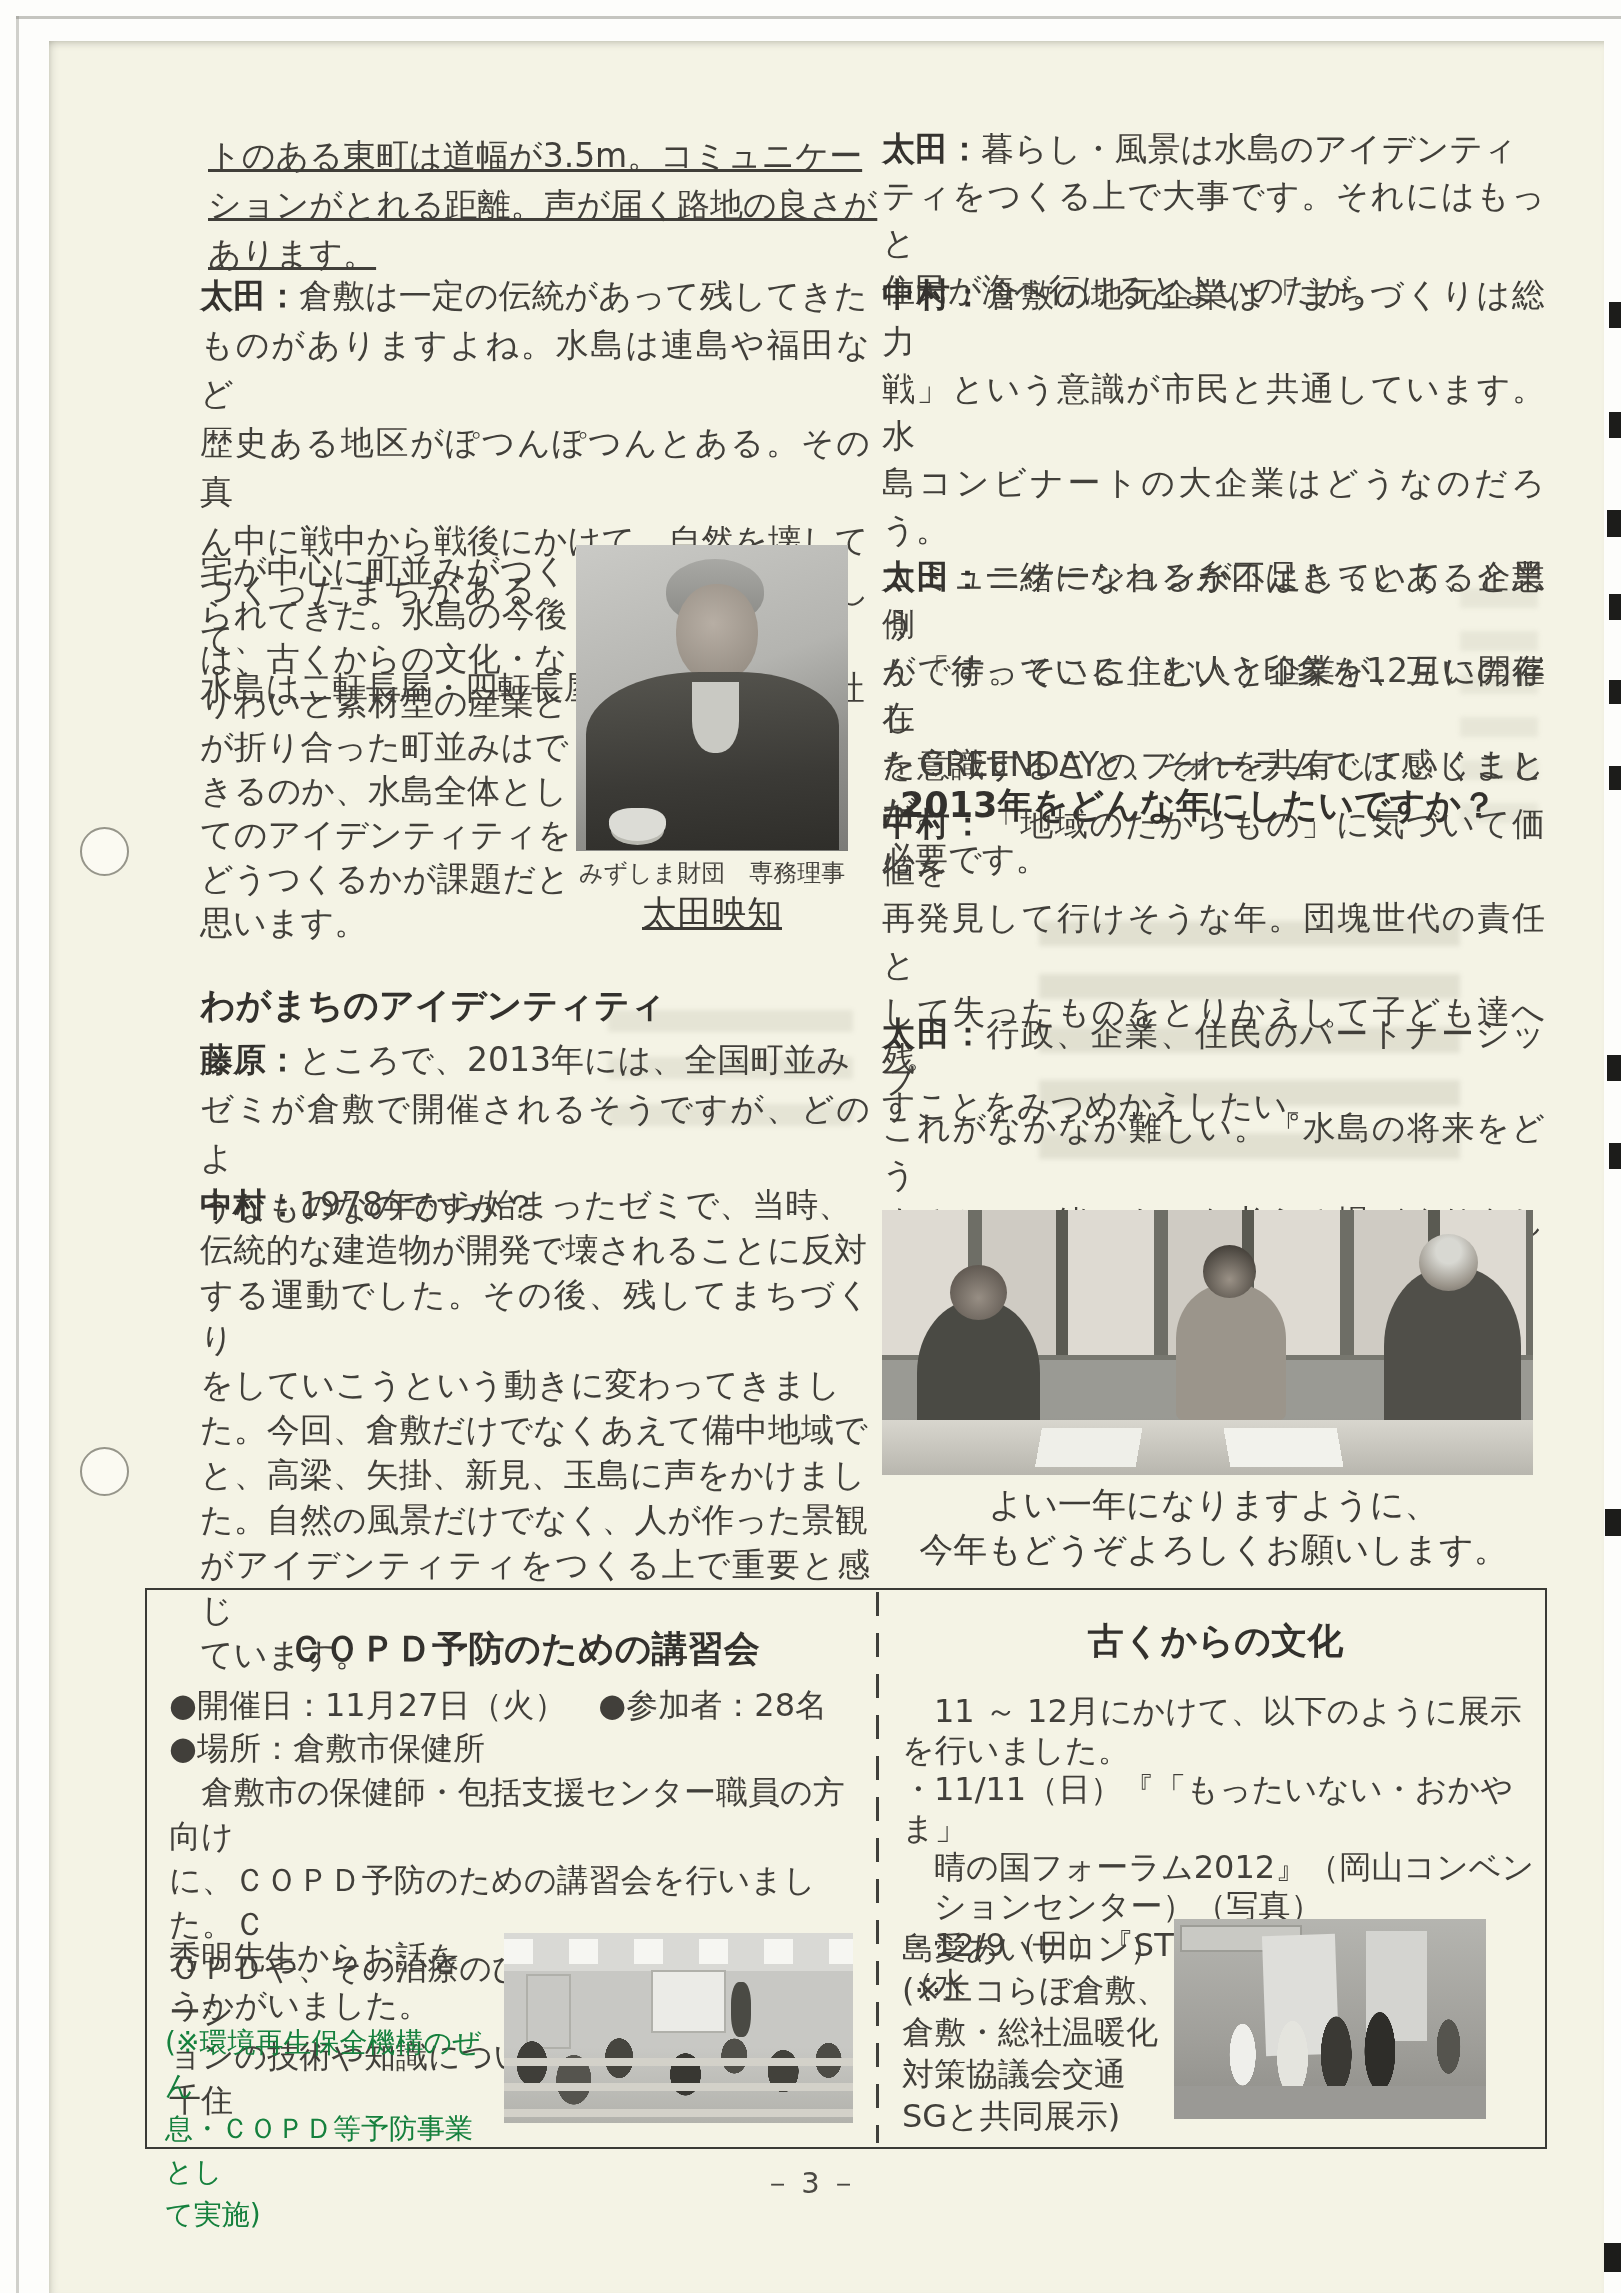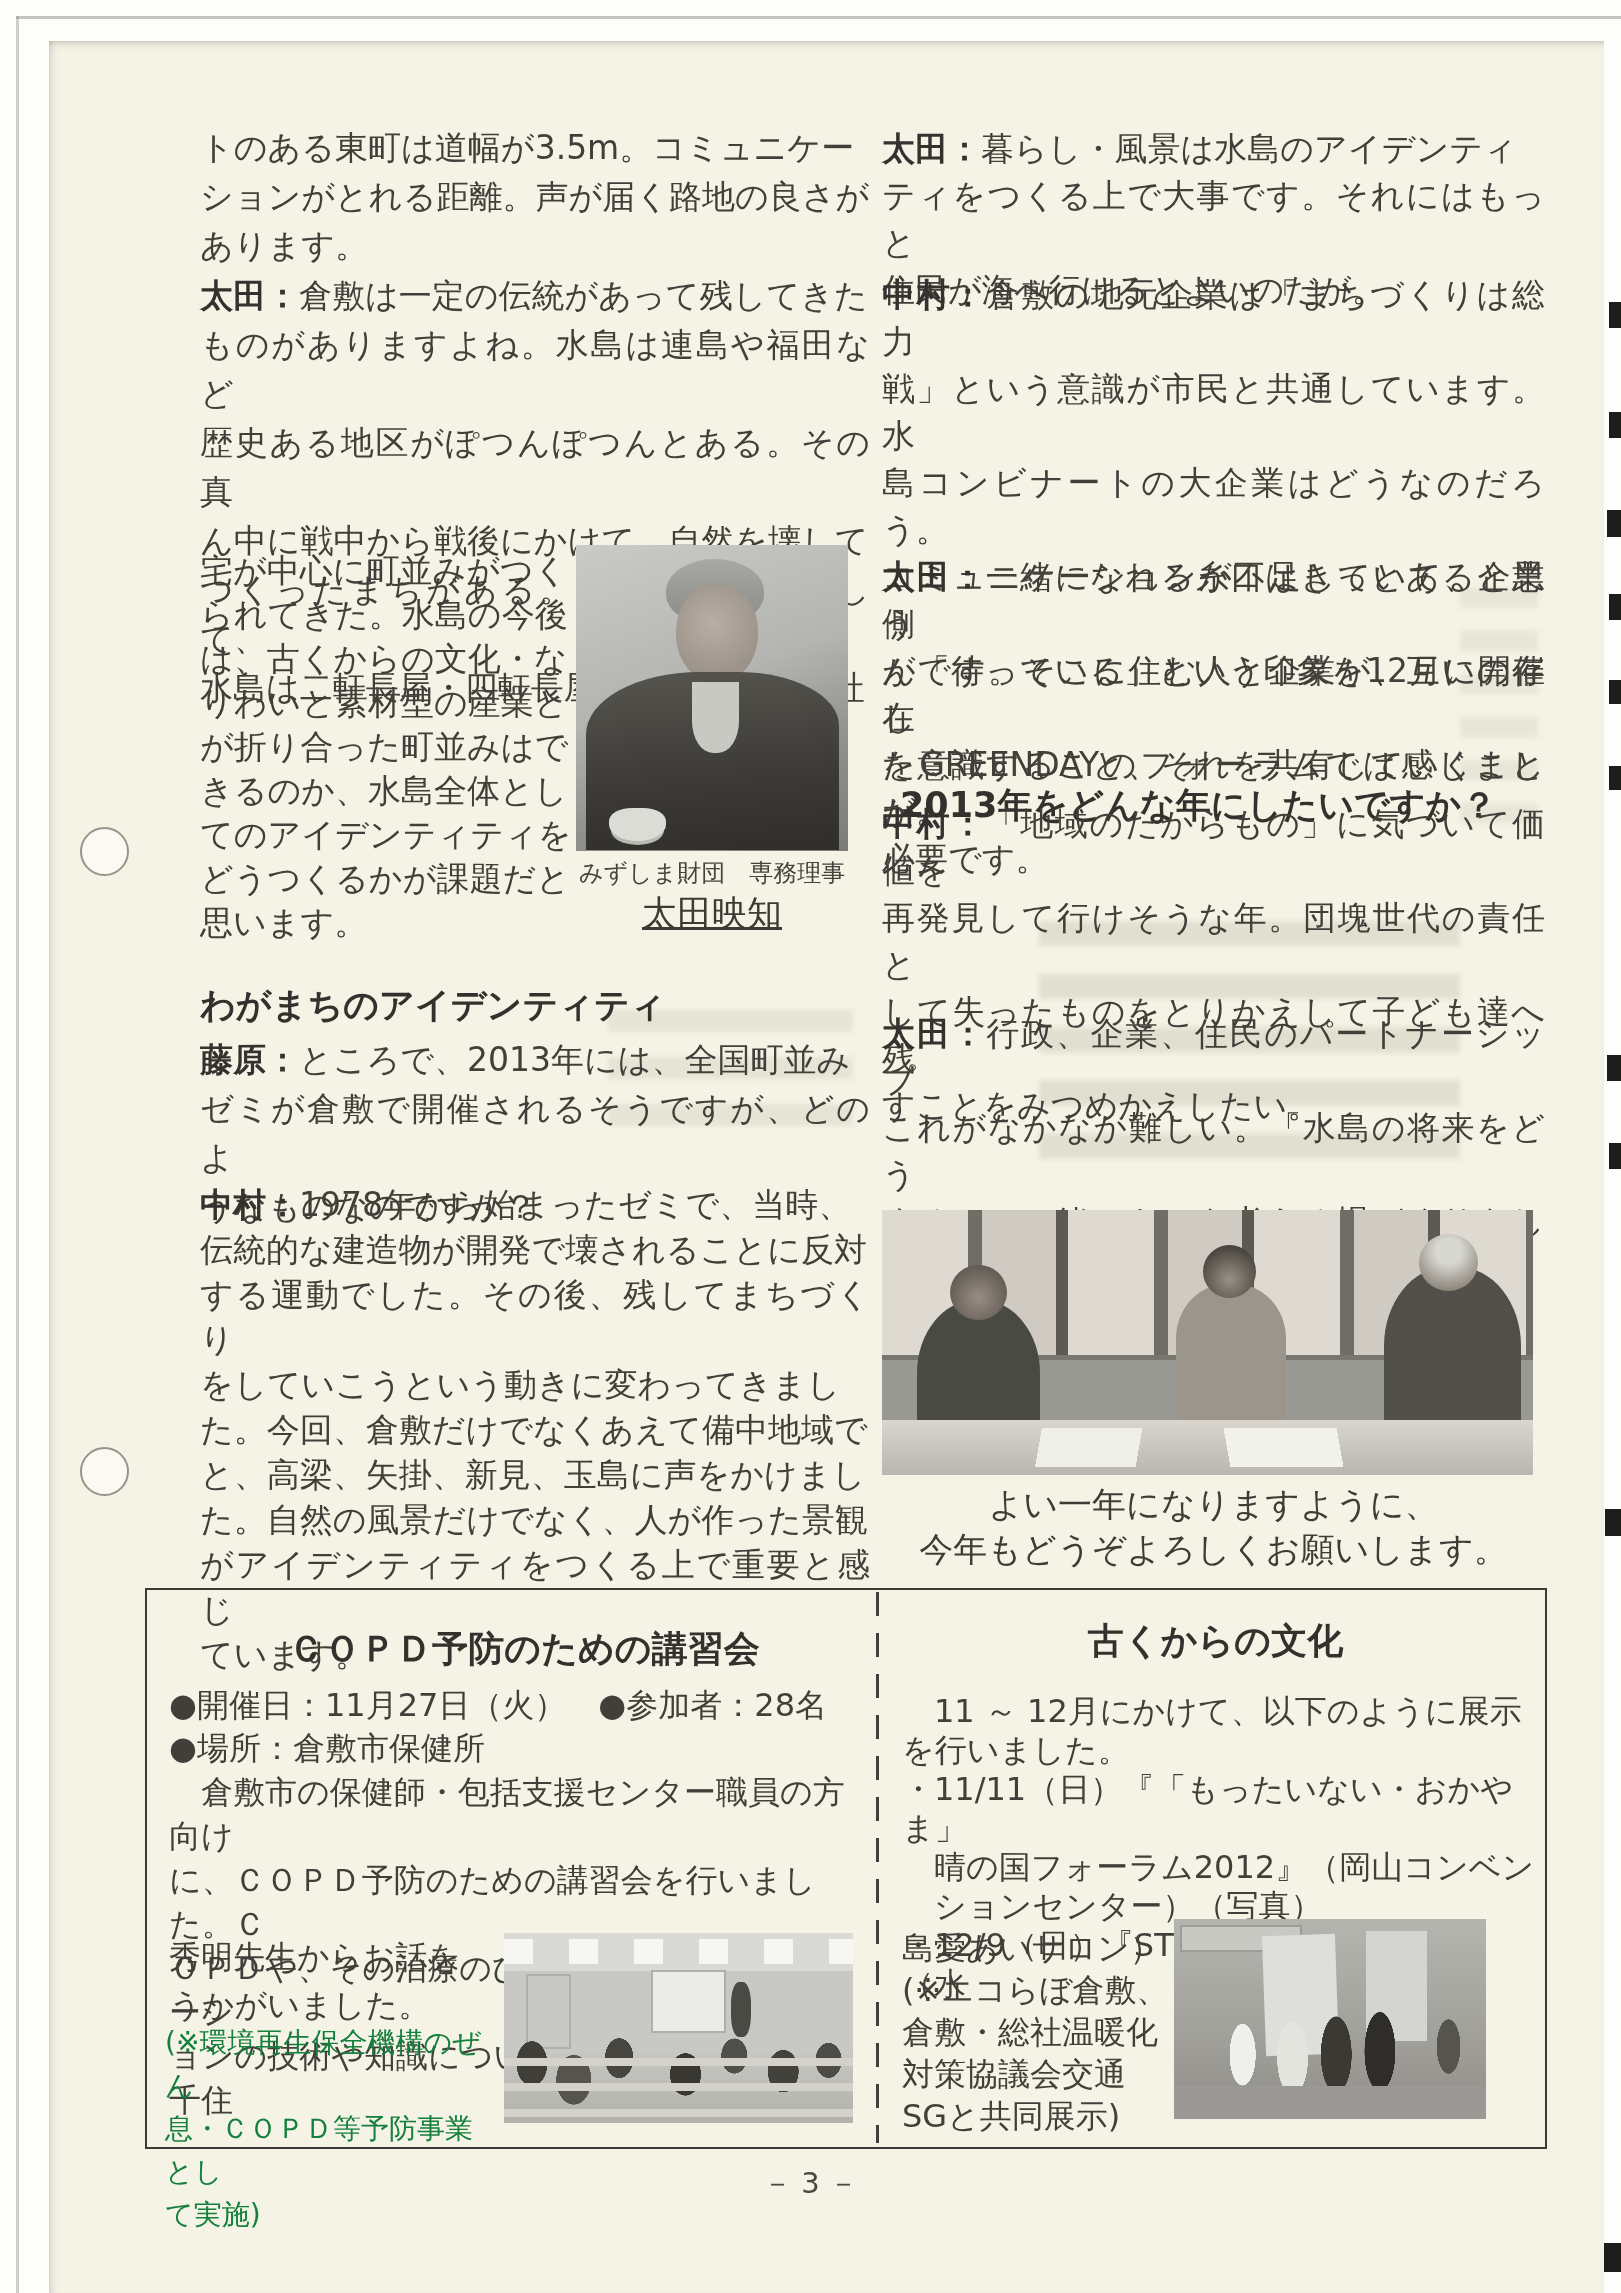--- a/index.html
+++ b/index.html
@@ -132,21 +132,21 @@
 <div class="abs artifact" style="left:1609px;top:766px;width:11.8px;height:23.5px;"></div>
 <div class="abs artifact" style="left:1607px;top:1055px;width:13.7px;height:25.5px;"></div>
 <div class="abs artifact" style="left:1609px;top:1143px;width:11.8px;height:25.5px;"></div>
 <div class="abs artifact" style="left:1605px;top:1509px;width:15.7px;height:27.4px;"></div>
 <div class="abs artifact" style="left:1604px;top:2243px;width:17.6px;height:29px;"></div>
 
 <div class="abs bleed" style="left:1039px;top:921px;width:421px;height:265px;opacity:.18;background:repeating-linear-gradient(180deg,#8d8c78 0 25.5px,rgba(0,0,0,0) 25.5px 53px);"></div>
 <div class="abs bleed" style="left:608px;top:1010px;width:245px;height:118px;opacity:.14;background:repeating-linear-gradient(180deg,#8d8c78 0 21.6px,rgba(0,0,0,0) 21.6px 47px);"></div>
 <div class="abs bleed" style="left:1460px;top:588px;width:78px;height:235px;opacity:.12;background:repeating-linear-gradient(180deg,#8d8c78 0 19.6px,rgba(0,0,0,0) 19.6px 43px);"></div>
 
-<p class="abs jp body-l" style="top:123px;margin:0;">トのある東町は道幅が3.5m。コミュニケー
+<p class="abs jp body-l" style="top:123px;margin:8px;text-decoration:underline;">トのある東町は道幅が3.5m。コミュニケー
 ションがとれる距離。声が届く路地の良さが
 あります。</p>
 
 <p class="abs body-l" style="top:271px;margin:0;"><span class="speaker">太田：</span><span class="jp">倉敷は一定の伝統があって残してきた
 ものがありますよね。水島は連島や福田など
 歴史ある地区がぽつんぽつんとある。その真
 ん中に戦中から戦後にかけて、自然を壊して
 つくったまちがある。倉敷の町家に対して、
 水島は二軒長屋・四軒長屋といった三菱の社</span></p>
 

